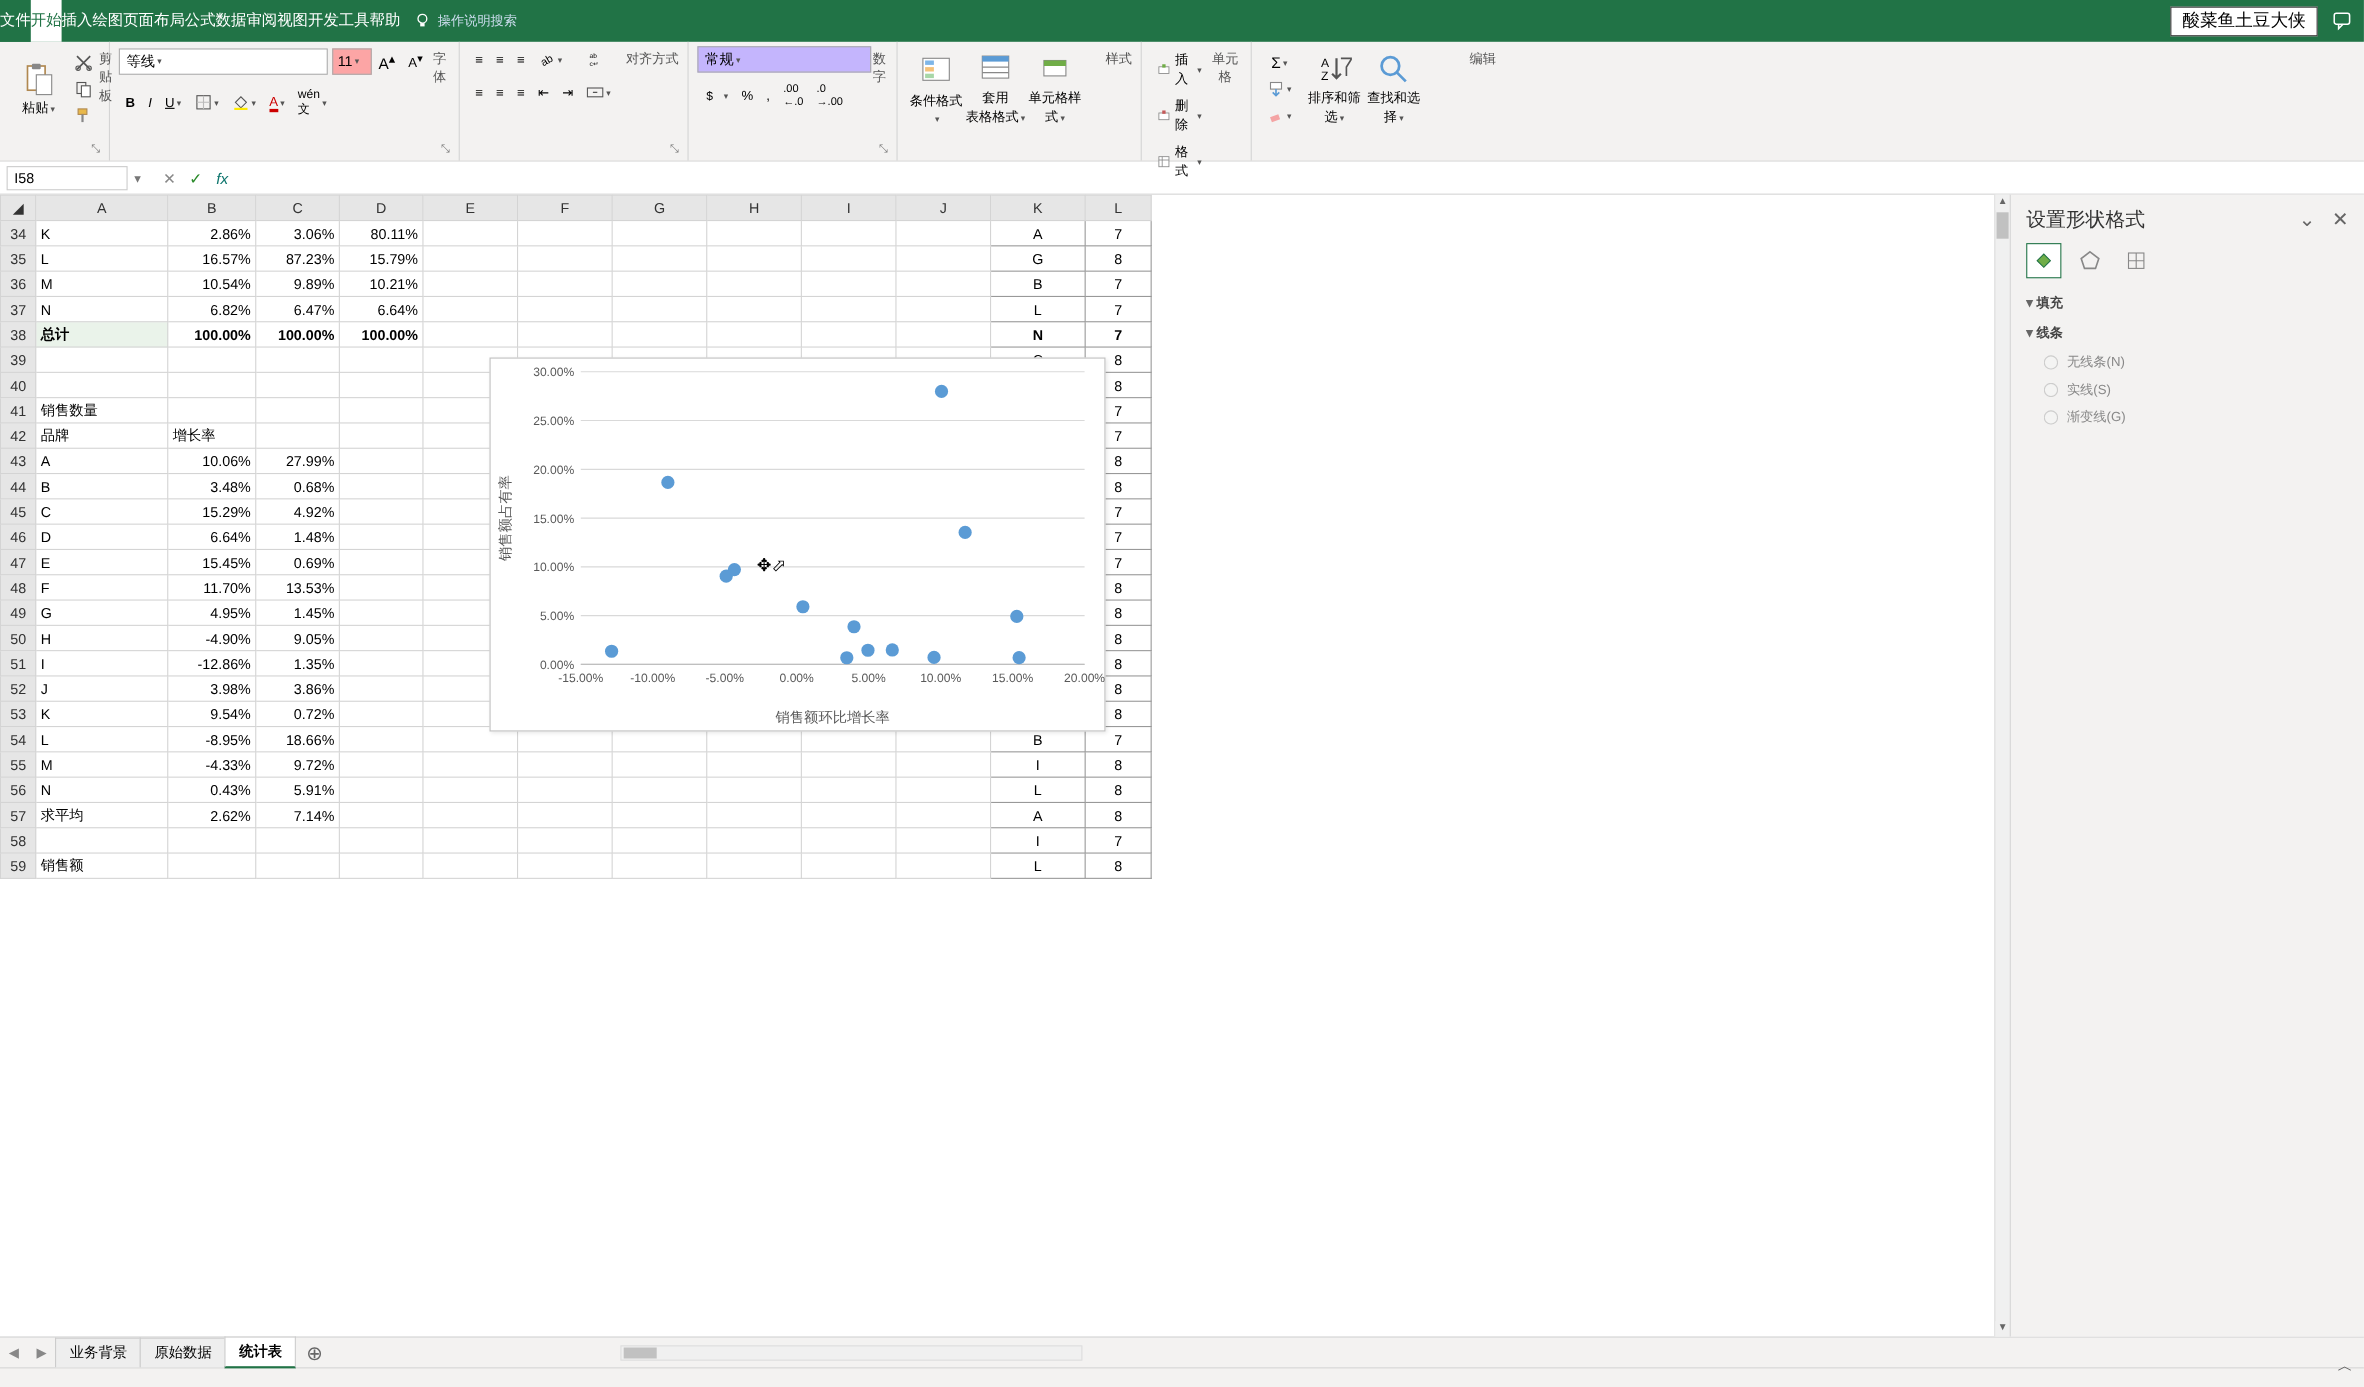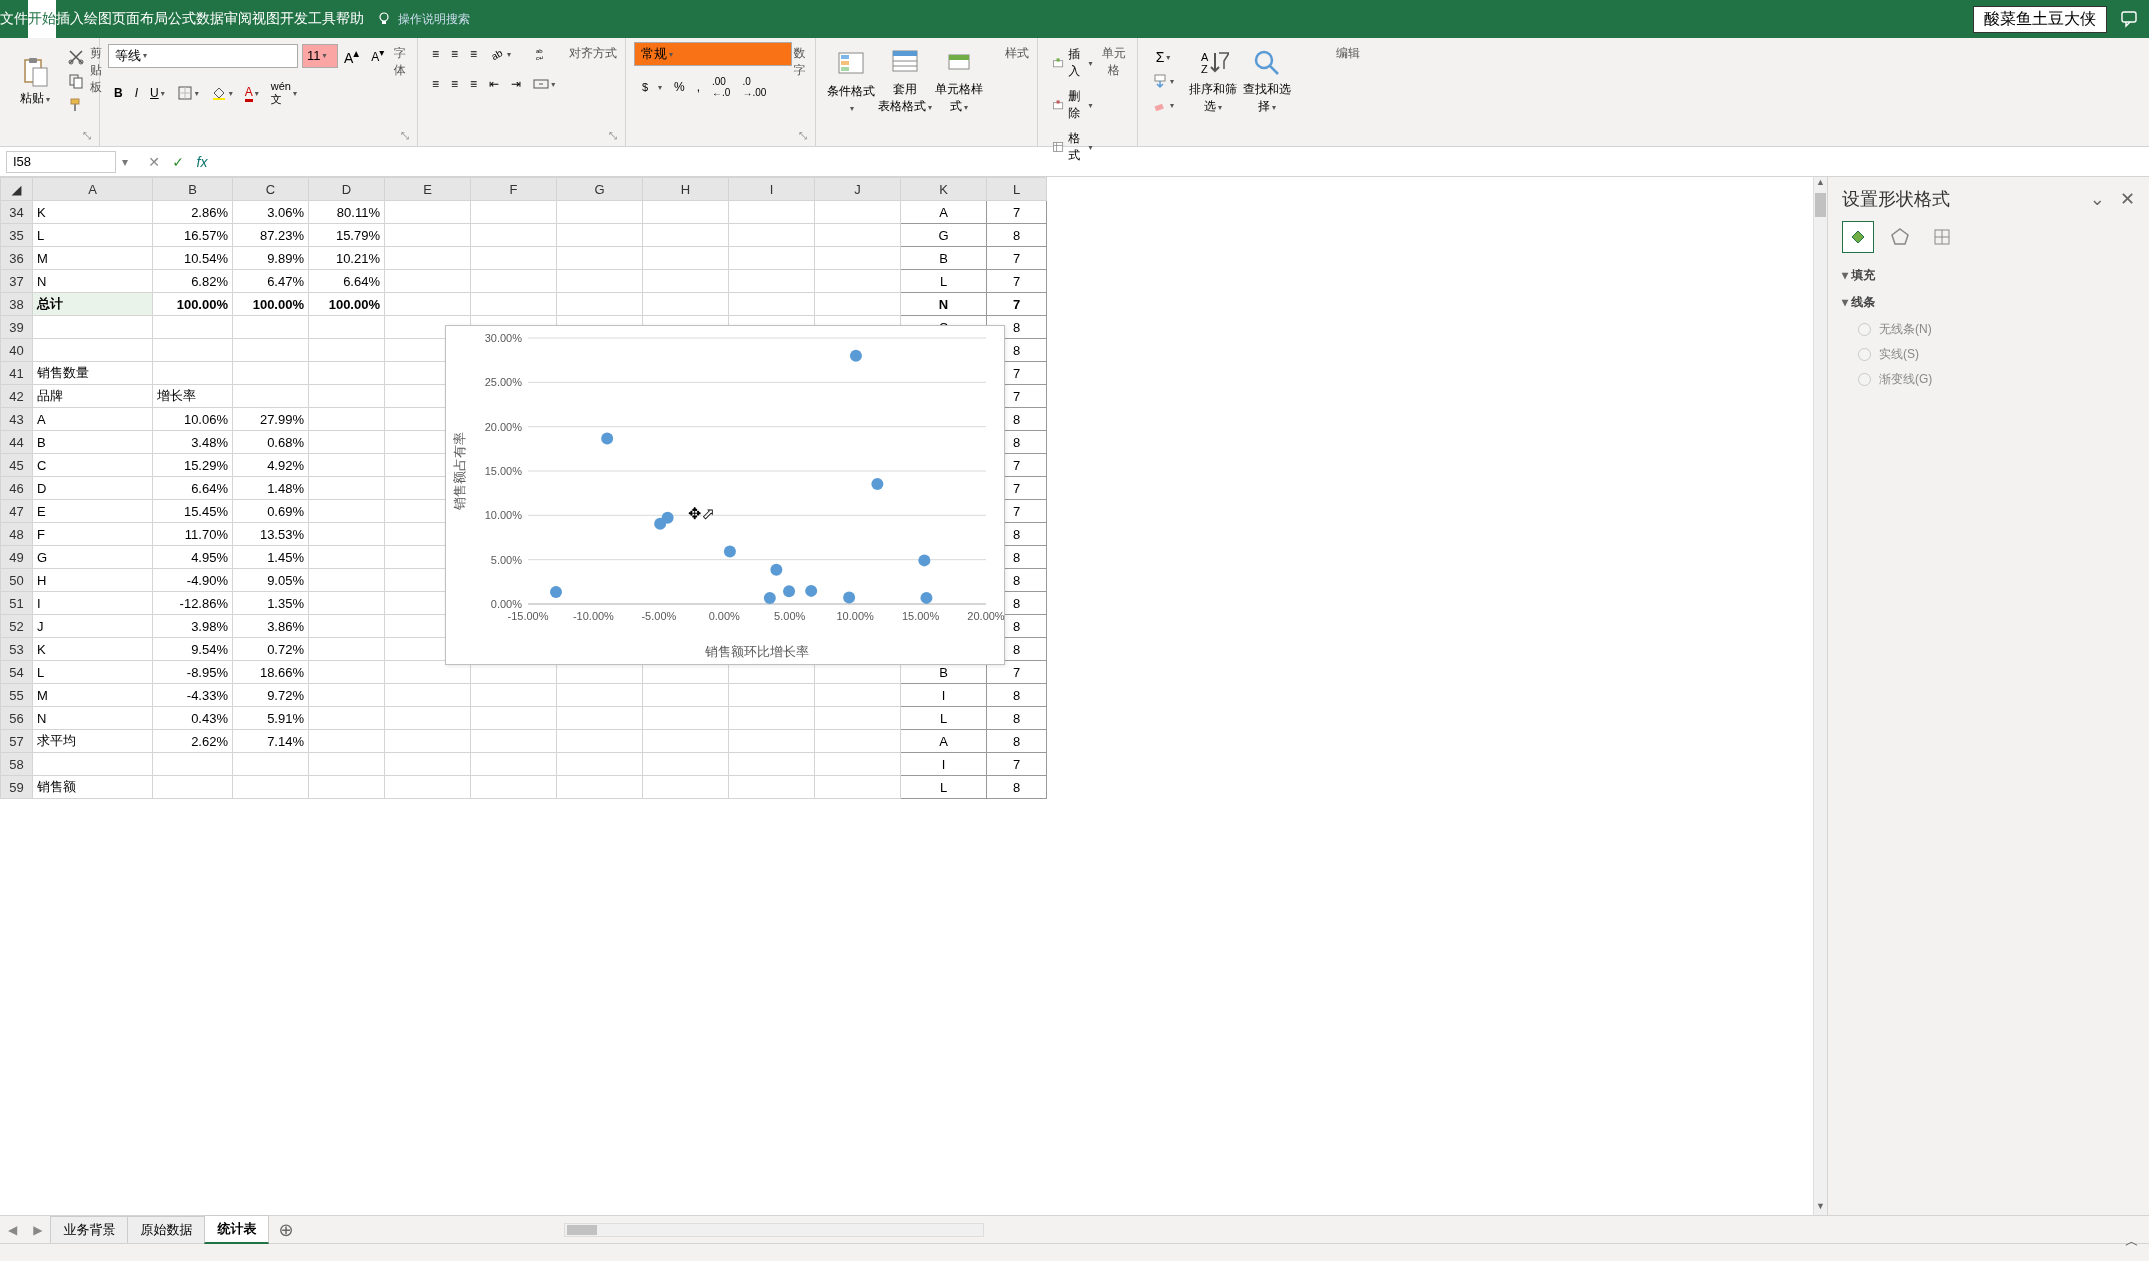--- a/index.html
+++ b/index.html
@@ -18,21 +18,21 @@
 
 .ribbon { background:#f3f2f1; border-bottom:1px solid #d4d4d4; height:109px; display:flex; }
 .ribbon-group { border-right:1px solid #d4d4d4; padding:4px 8px 12px 8px; display:flex; flex-direction:row; justify-content:space-between; position:relative; }
 .ribbon-group-label { text-align:center; font-size:12px; color:#555; padding:3px 0 4px; }
 .rg-row { display:flex; align-items:center; }
 .rg-btn { padding:2px 4px; margin:1px; display:flex; align-items:center; justify-content:center; cursor:pointer; border:1px solid transparent; }
 .rg-lbl { font-size:12px; margin-top:2px; text-align:center; }
 .dd-arrow::after { content:"▾"; font-size:8px; margin-left:2px; color:#555; }
 .font-name { width:190px; height:24px; border:1px solid #ababab; background:#fff; padding:0 6px; display:flex; align-items:center; font-size:13px; }
 .font-size { width:36px; height:24px; border:1px solid #ababab; background:#fca5a5; padding:0 4px; display:flex; align-items:center; font-size:13px; margin-left:4px; }
-.num-format { width:158px; height:24px; border:1px solid #ababab; background:#f97316; padding:0 6px; display:flex; align-items:center; font-size:13px; }
+.num-format { width:158px; height:24px; border:1px solid #ababab; background:#c4b5fd; padding:0 6px; display:flex; align-items:center; font-size:13px; }
 .big-btn { width:54px; display:flex; flex-direction:column; align-items:center; padding:4px 2px; cursor:pointer; }
 .big-btn svg, .big-btn .icon-box { width:32px; height:32px; }
 .icon16 { width:16px; height:16px; display:inline-block; }
 .launcher { position:absolute; bottom:4px; right:4px; width:12px; height:12px; font-size:10px; color:#777; cursor:pointer; }
 .collapse-btn { position:absolute; right:10px; bottom:10px; font-size:14px; color:#555; cursor:pointer; }
 
 
 .formulabar { height:30px; border-bottom:1px solid #d4d4d4; display:flex; align-items:center; background:#fff; }
 .name-box { width:110px; height:22px; border:1px solid #ccc; margin-left:6px; padding:0 6px; display:flex; align-items:center; font-size:13px; }
 .name-dd { width:18px; text-align:center; color:#777; }

